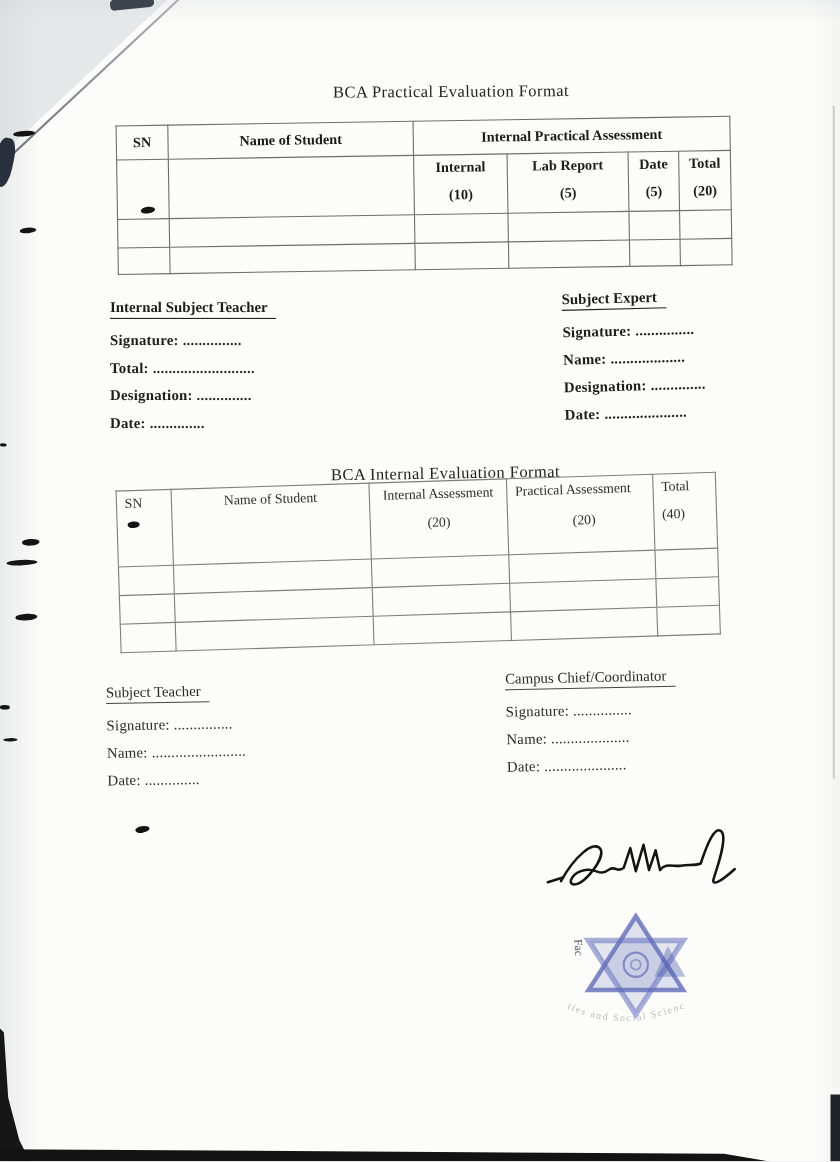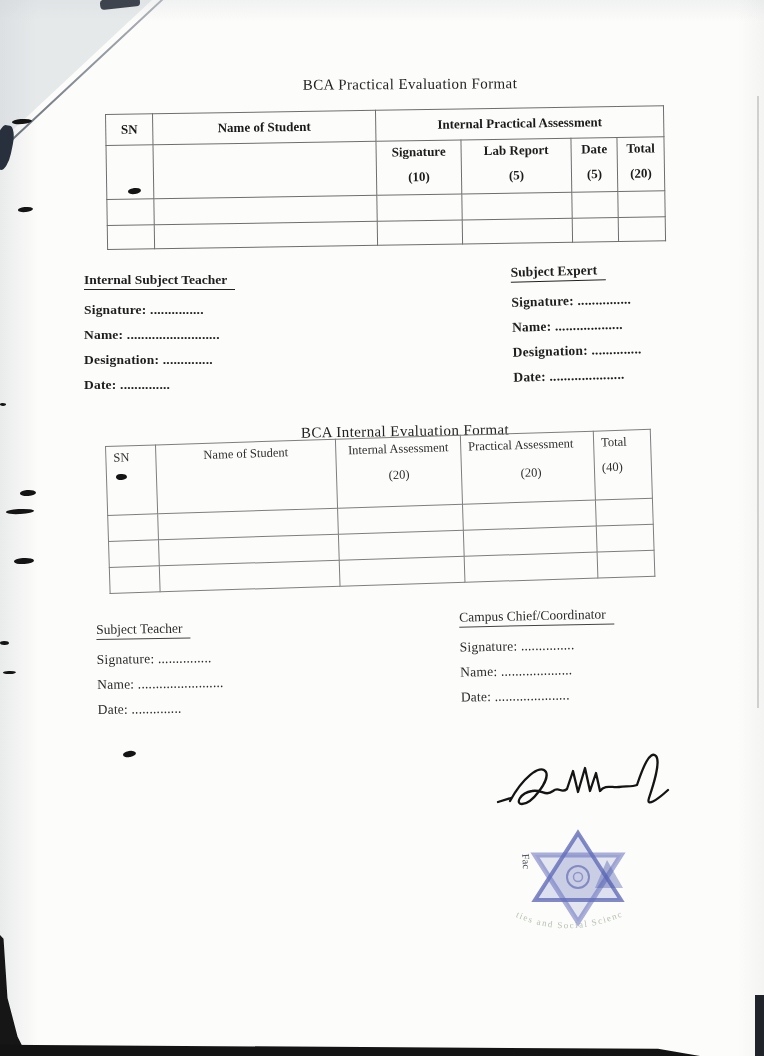--- a/index.html
+++ b/index.html
@@ -48,21 +48,21 @@
   .tbl2 .hd { vertical-align:top; padding-top:4px; }
   .c { text-align:center; }
   .l { text-align:left; padding-left:7px; }
   
   .sblock { position:absolute; font-size:13.5px; color:#1e1e1e; }
   .sblock .t { display:inline-block; padding:0 8px 1px 0; margin-bottom:7px; border-bottom:1.4px solid #222; }
   .sblock .ln { line-height:25px; letter-spacing:.2px; white-space:nowrap; }
   .bold { font-weight:bold; }
   .reg { font-weight:normal; color:#2b2b2b; }
   .reg .t { border-bottom-width:1px; border-color:#444; }
-  .b1 { left:84px; top:272px; }
+  .b1 { left:100px; top:272px; }
   .b2 { left:512px; top:263px; transform:rotate(-1.5deg); }
   .b3 { left:97px;  top:621px; transform:rotate(-1deg); }
   .b4 { left:460px; top:608px; transform:rotate(-1.2deg); }
   .svg-abs { position:absolute; }
 </style>
 </head>
 <body>
 
 <div class="page">
 
@@ -99,21 +99,21 @@
     </colgroup>
     <tbody>
         <tr style="height:31px">
       <td class="h">SN</td>
       <td class="h">Name of Student</td>
       <td class="h" colspan="4">Internal Practical Assessment</td>
     </tr>
     <tr class="sub" style="height:54px">
       <td></td>
       <td></td>
-      <td><span>Signature</span><span class="mx">(10)</span></td>
+      <td><span>Internal</span><span class="mx">(10)</span></td>
       <td><span>Lab Report</span><span class="mx">(5)</span></td>
       <td><span>Date</span><span class="mx">(5)</span></td>
       <td><span>Total</span><span class="mx">(20)</span></td>
     </tr>
     <tr style="height:26px">
       <td></td>
           <td></td>
           <td></td>
           <td></td>
           <td></td>
@@ -126,21 +126,21 @@
           <td></td>
           <td></td>
           <td></td>
     </tr>
   </tbody>
     </table>
 
   <div class="sblock bold b1">
     <div class="t">Internal Subject Teacher</div>
     <div class="ln">Signature: ...............</div>
-    <div class="ln">Name: ..........................</div>
+    <div class="ln">Total: ..........................</div>
     <div class="ln">Designation: ..............</div>
     <div class="ln">Date: ..............</div>
   </div>
 
   <div class="sblock bold b2">
     <div class="t">Subject Expert</div>
     <div class="ln">Signature: ...............</div>
     <div class="ln">Name: ...................</div>
     <div class="ln">Designation: ..............</div>
     <div class="ln">Date: .....................</div>

